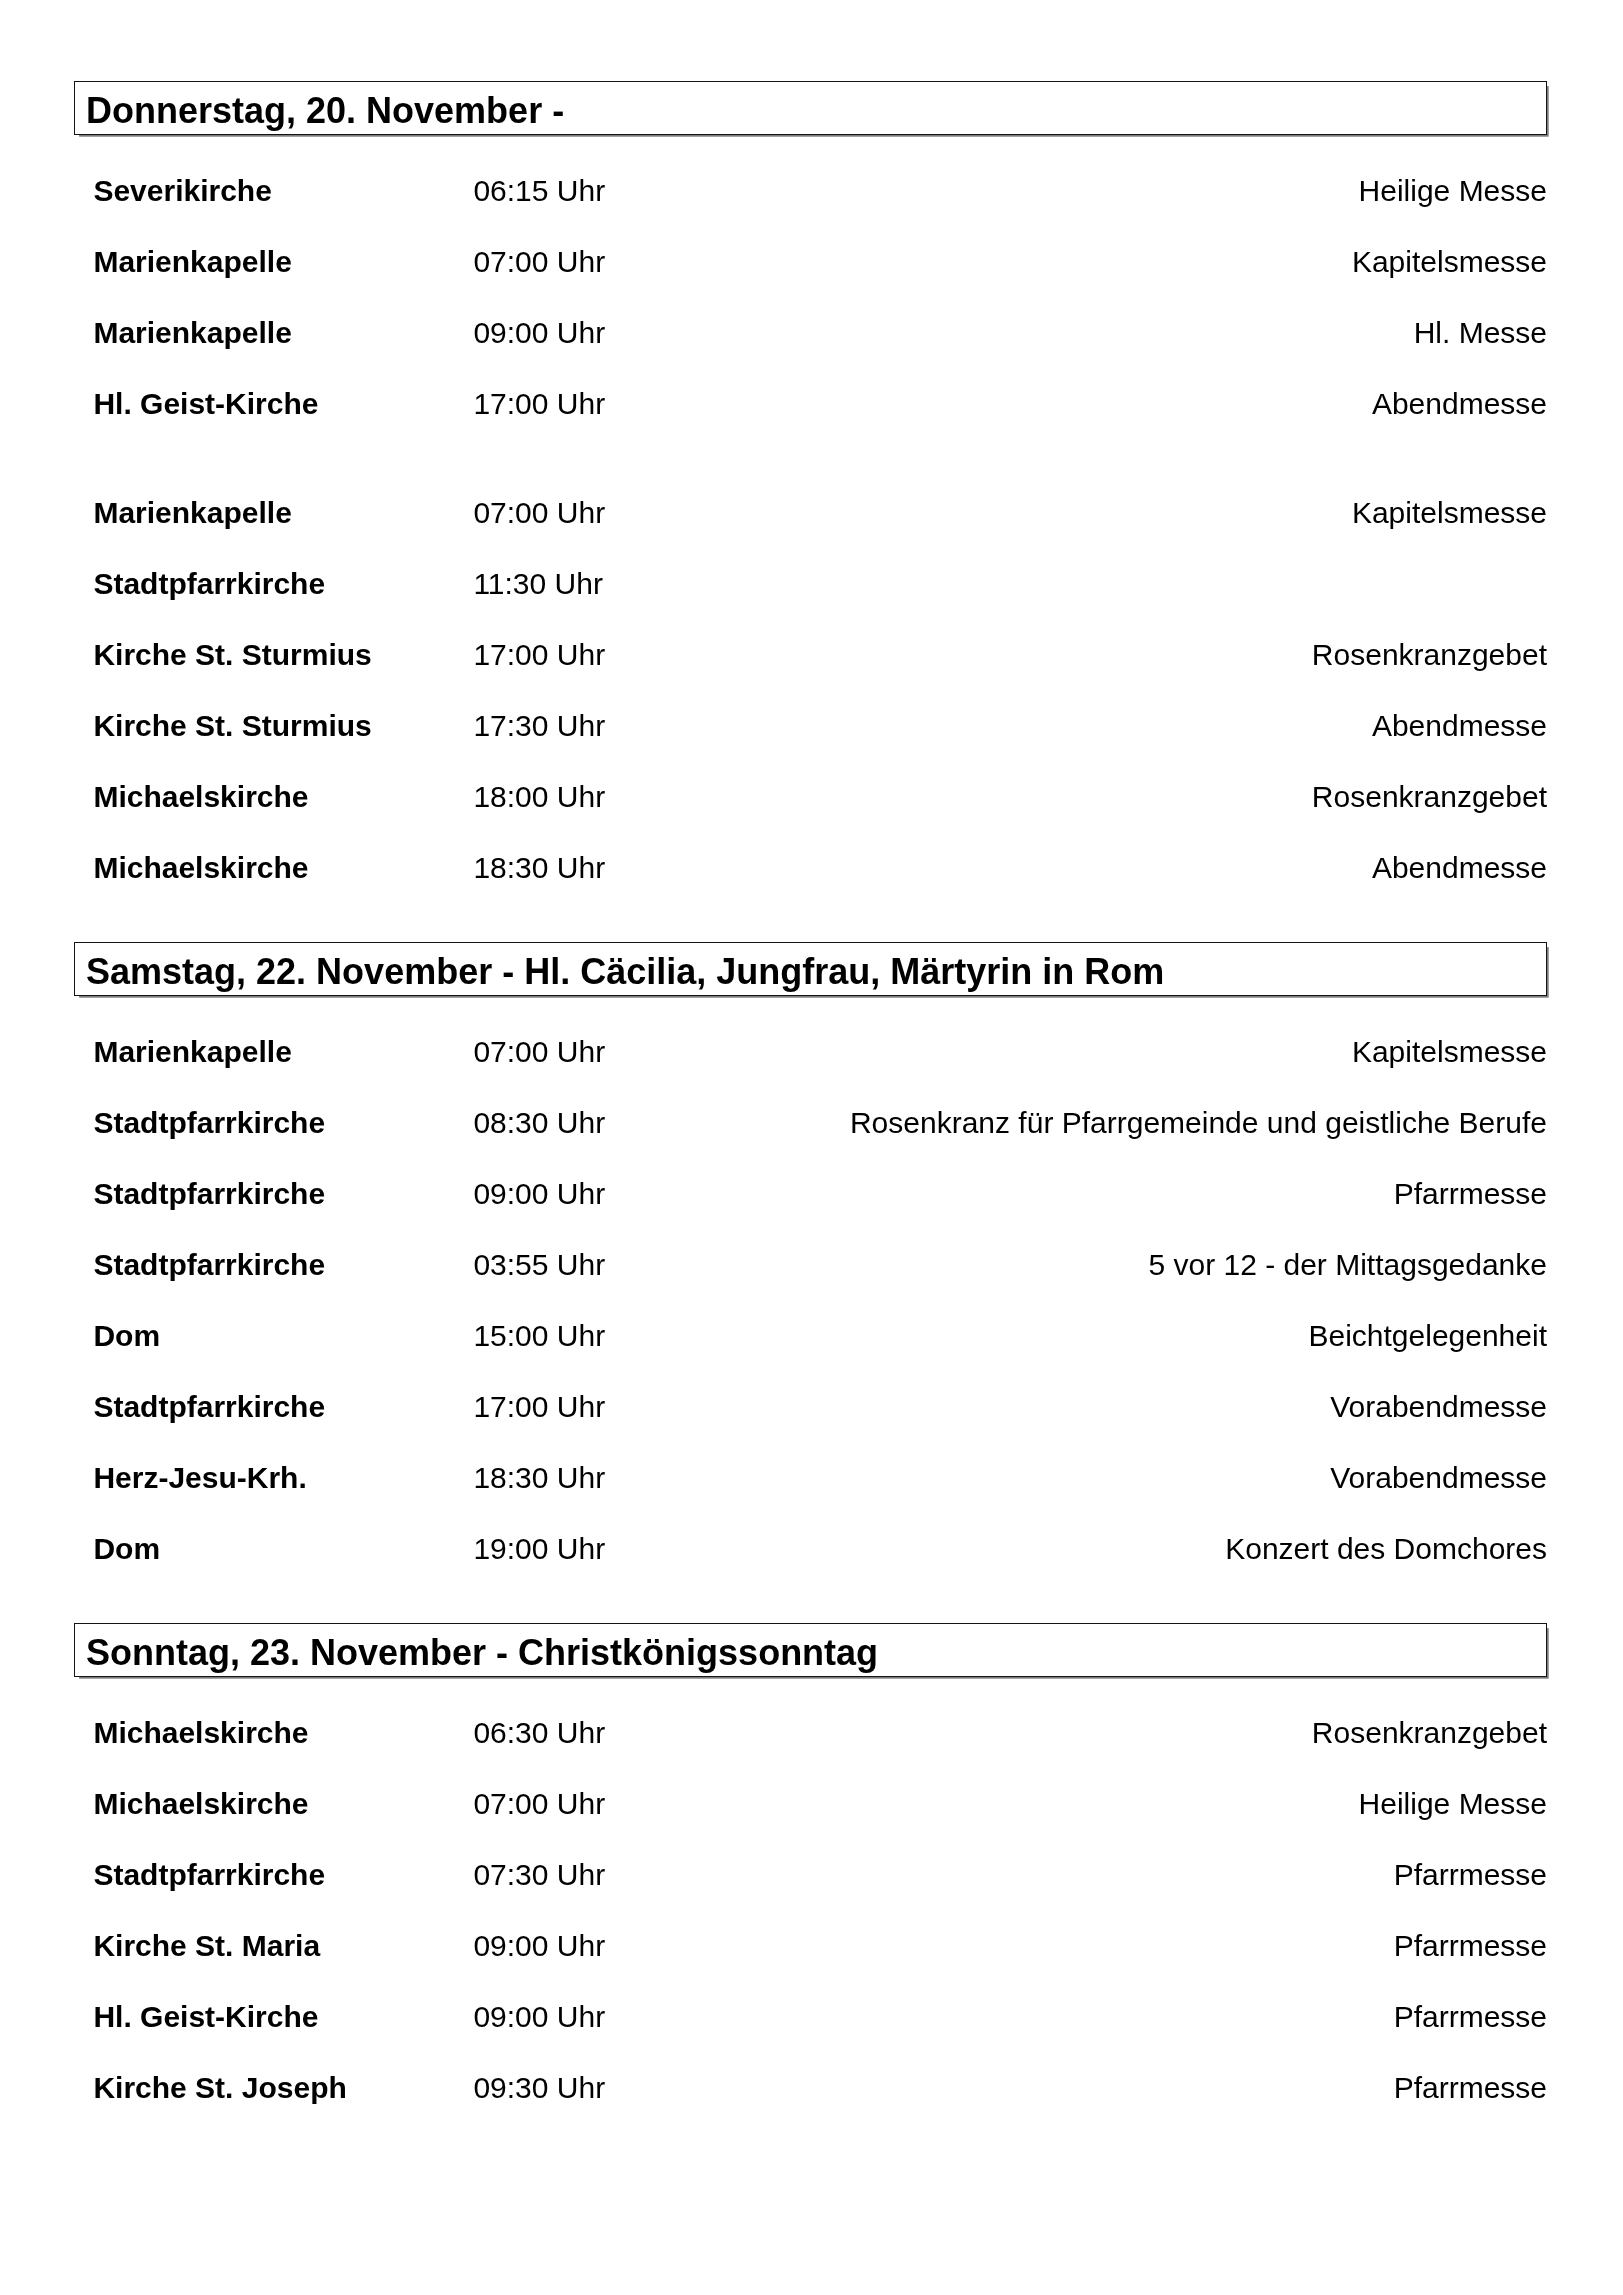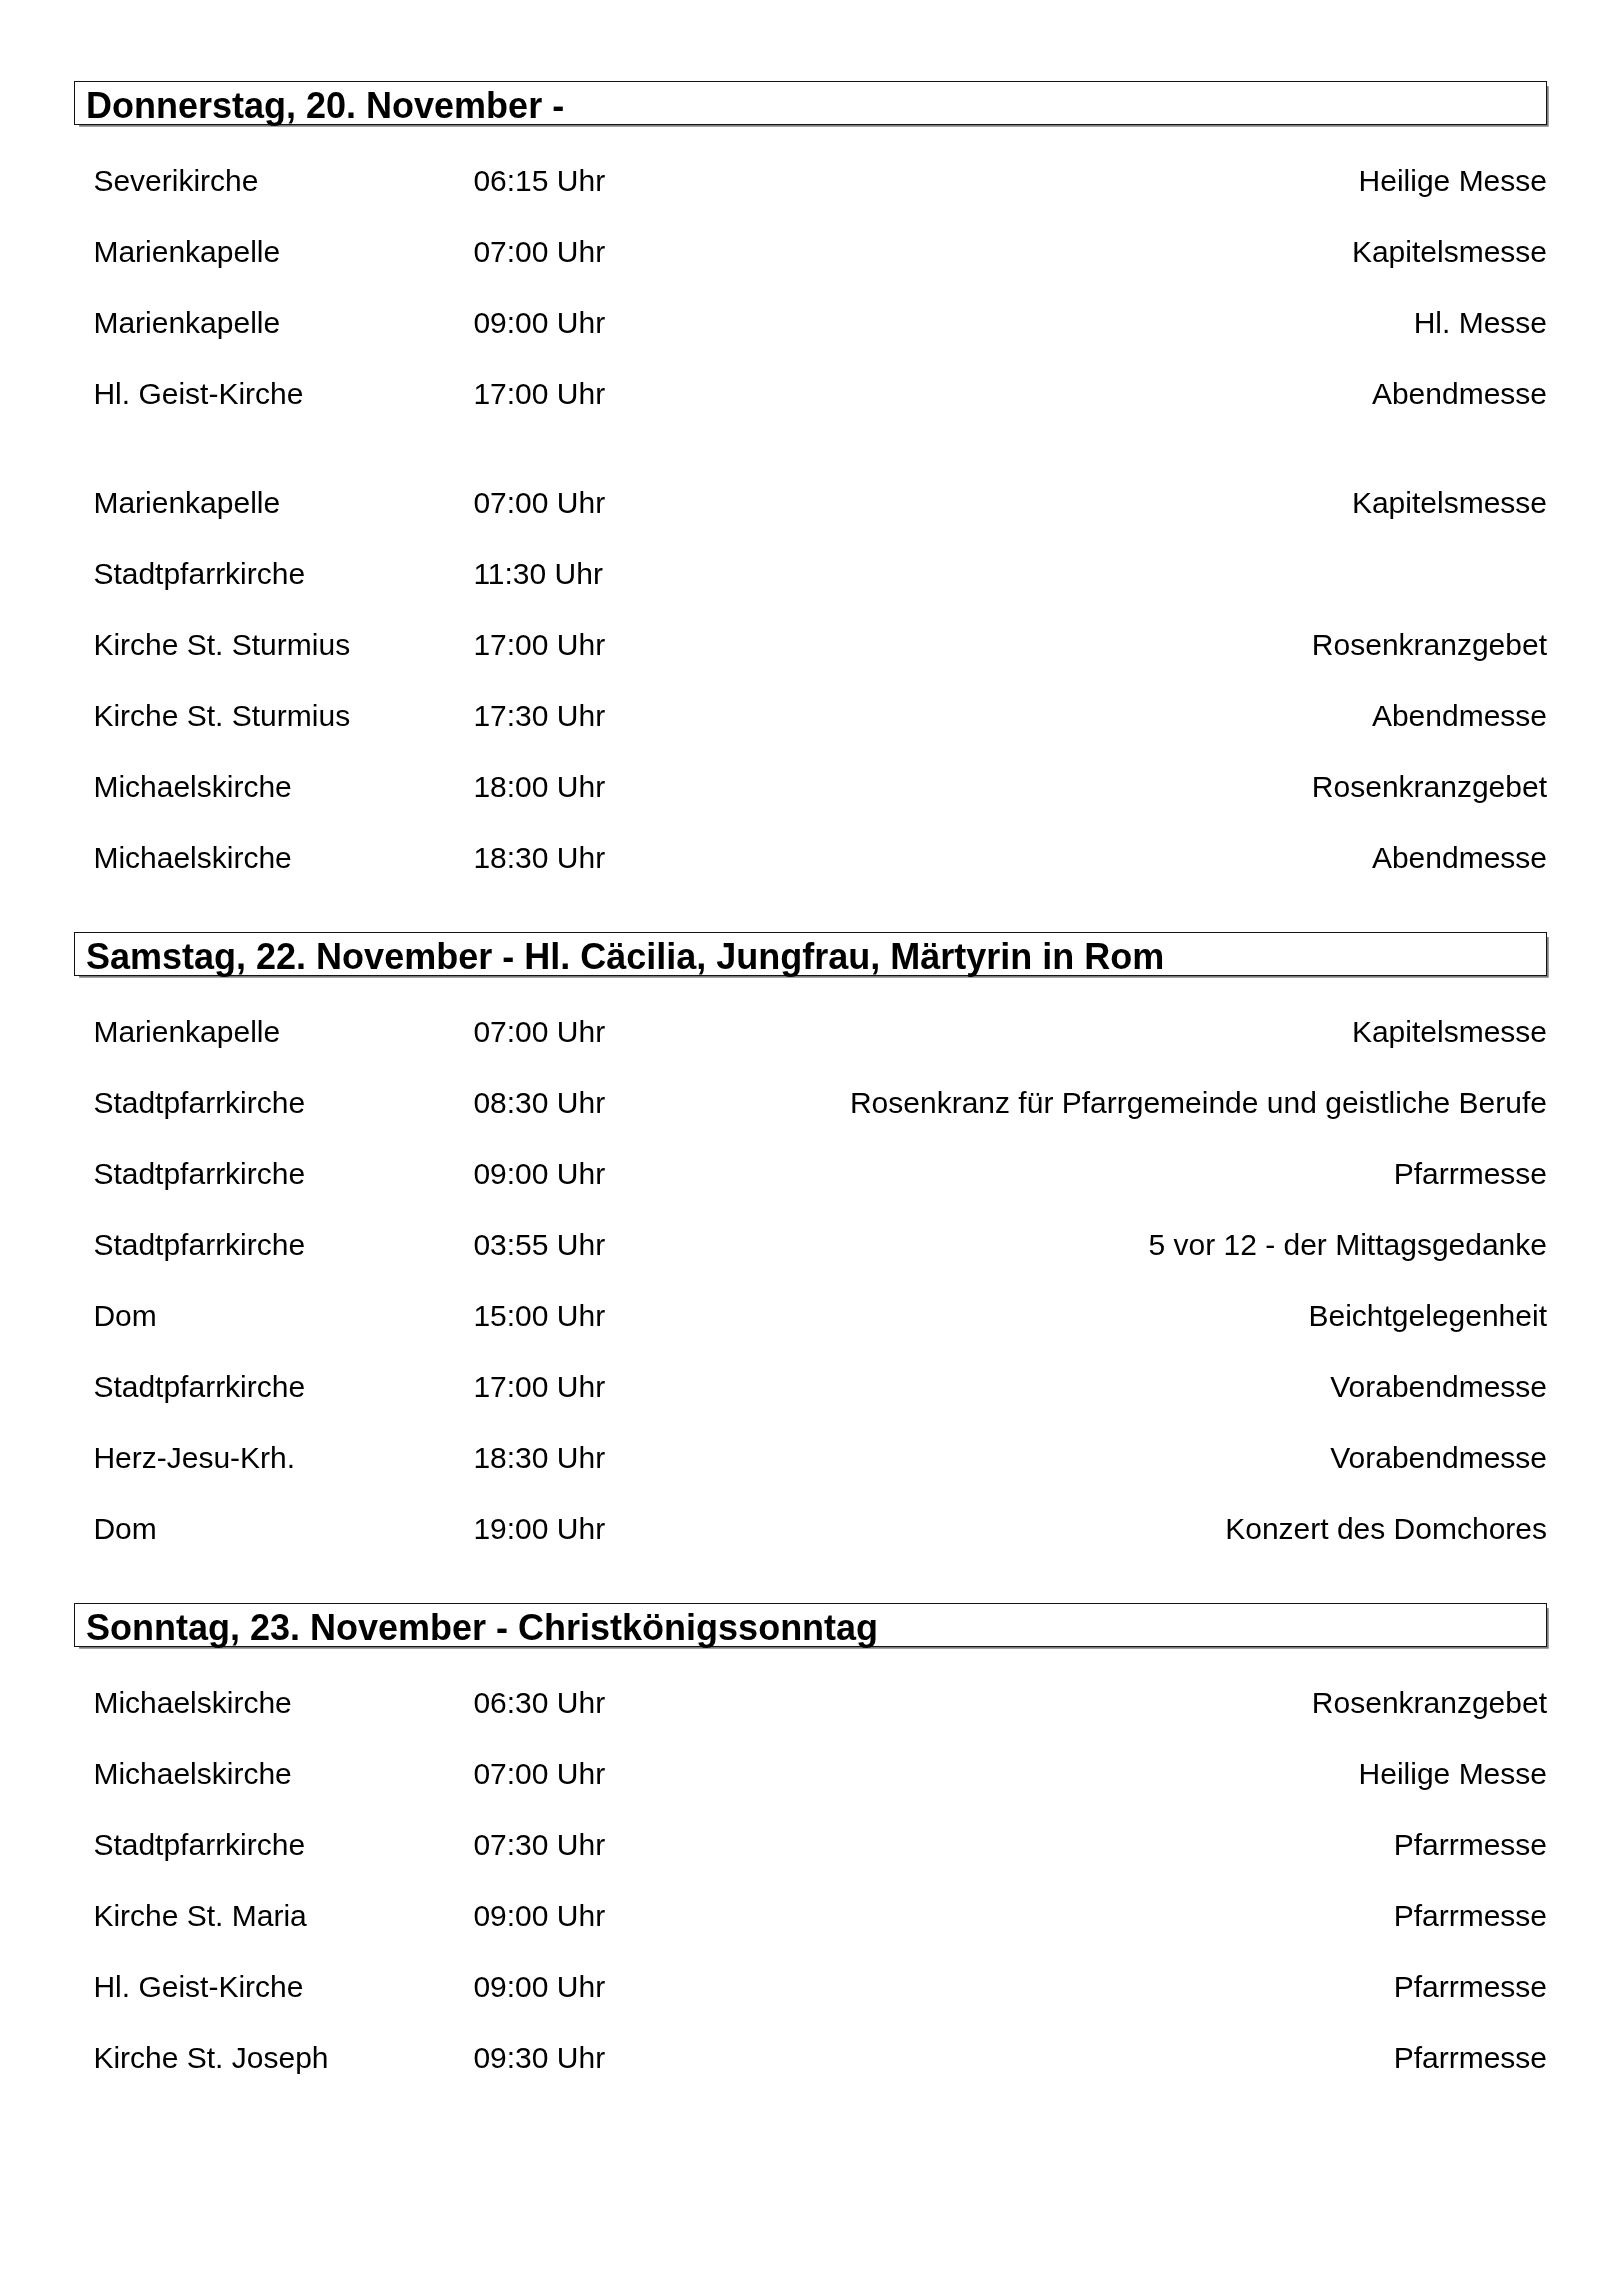--- a/index.html
+++ b/index.html
@@ -18,21 +18,21 @@
   }
   .content {
     position: absolute;
     left: 74px;
     top: 81px;
     width: 1473px;
   }
   .section { }
   .section-header {
     box-sizing: border-box;
-    height: 44px;
+    height: 54px;
     background: #ffffff;
     border: 1.7px solid #141414;
     box-shadow: 3.4px 3.4px 0 -1.7px #7d7d7d;
     display: flex;
     align-items: center;
     padding: 6.8px 8.5px 0 11px;
   }
   .section-title {
     font-size: 36px;
     font-weight: bold;
@@ -49,21 +49,21 @@
     height: 71px;
     padding-left: 19.4px;
   }
   .cell {
     font-size: 30px;
     line-height: 1.15;
     white-space: nowrap;
   }
   .cell.location {
     width: 380px;
-    font-weight: normal;
+    font-weight: bold;
     flex: 0 0 auto;
   }
   .cell.time {
     width: 215px;
     flex: 0 0 auto;
   }
   .cell.event {
     flex: 1 1 auto;
     white-space: normal;
     text-align: right;

